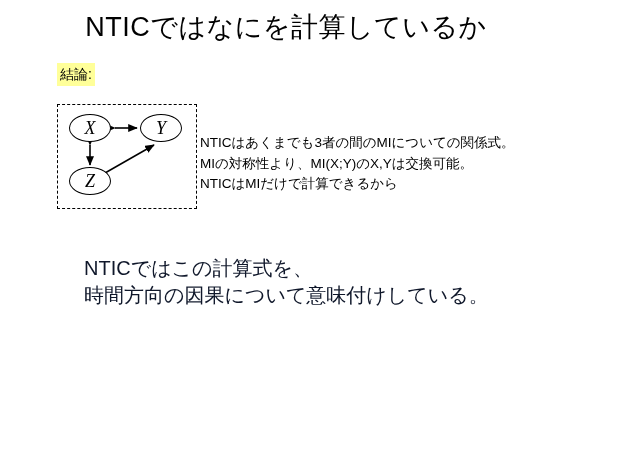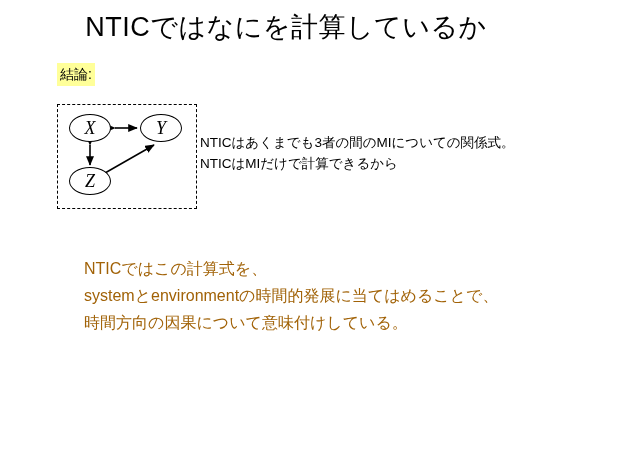--- a/index.html
+++ b/index.html
@@ -95,23 +95,23 @@
     font-size: 13.5px;
     line-height: 20.5px;
     color: #000;
   }
   .notes div { white-space: nowrap; }
 
   .body-text {
     position: absolute;
     left: 84px;
     top: 255px;
-    font-size: 16px;
+    font-size: 20px;
     line-height: 27px;
-    color: #a16207;
+    color: #0f172a;
   }
   .body-text div { white-space: nowrap; }
 </style>
 </head>
 <body>
 
 <div class="slide">
 
   <div class="title">NTICではなにを計算しているか</div>
 
@@ -132,22 +132,22 @@
       <line x1="47" y1="68" x2="96" y2="40" stroke="#000" stroke-width="1.6" marker-end="url(#ah)"></line>
     </svg>
     <div class="node node-x">X</div>
     <div class="node node-y">Y</div>
     <div class="node node-z">Z</div>
   </div>
 
 
   <div class="notes">
     <div>NTICはあくまでも3者の間のMIについての関係式。</div>
+    <div>MIの対称性より、MI(X;Y)のX,Yは交換可能。</div>
     <div>NTICはMIだけで計算できるから</div>
   </div>
 
   <div class="body-text">
     <div>NTICではこの計算式を、</div>
-    <div>systemとenvironmentの時間的発展に当てはめることで、</div>
     <div>時間方向の因果について意味付けしている。</div>
   </div>
 
 </div>
 
 </body></html>

